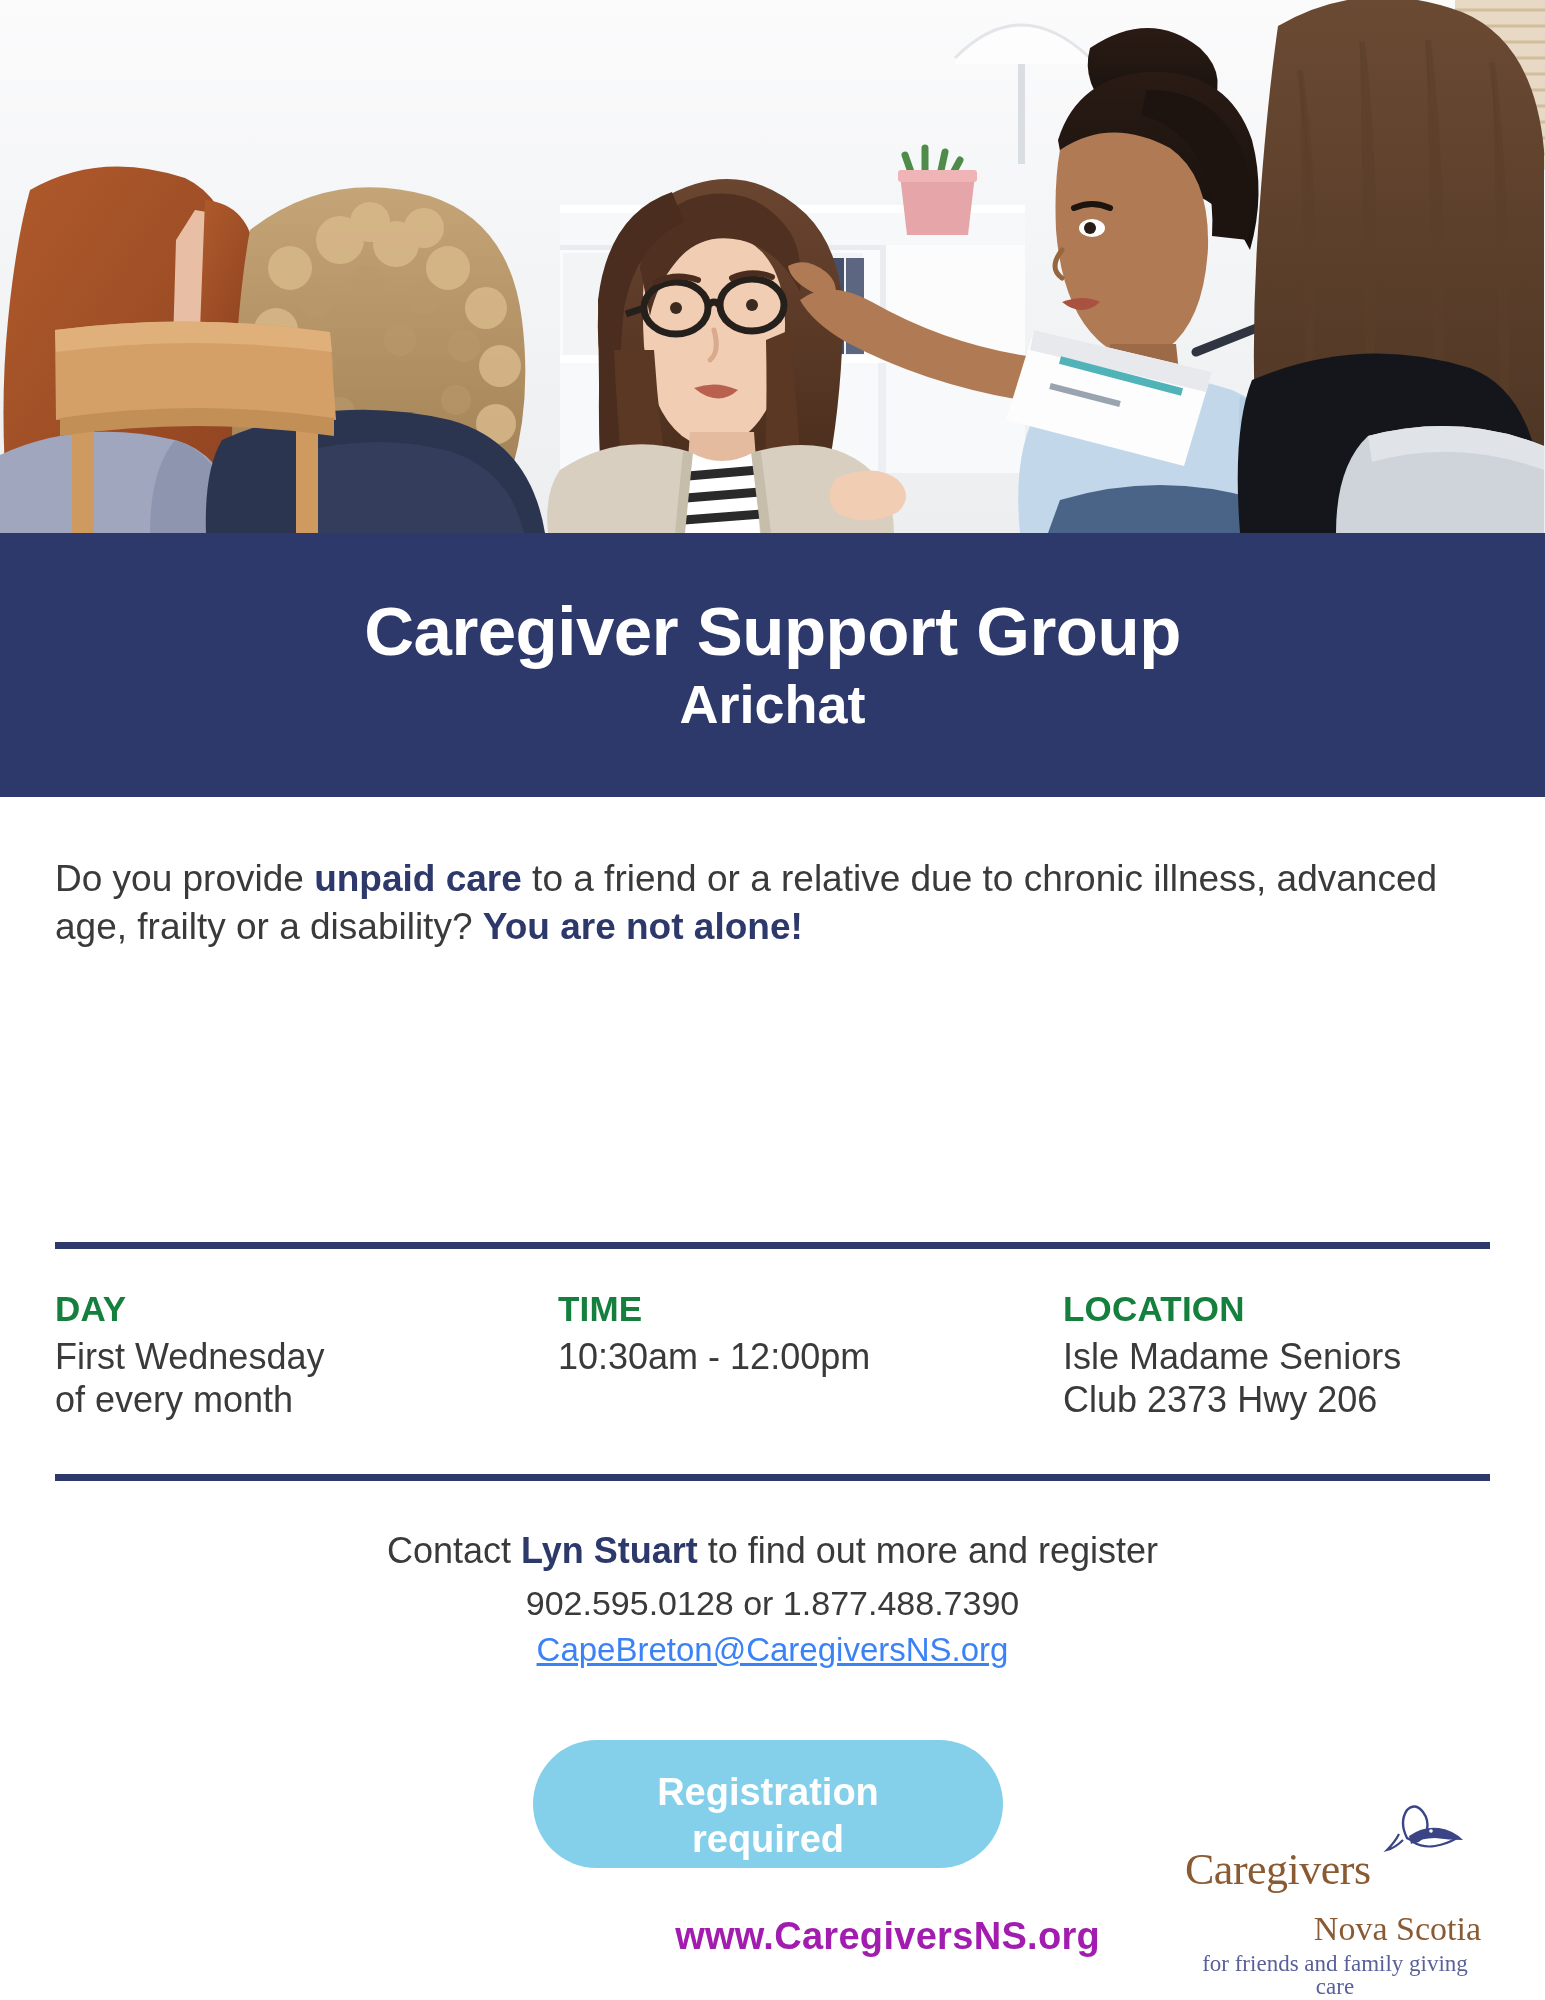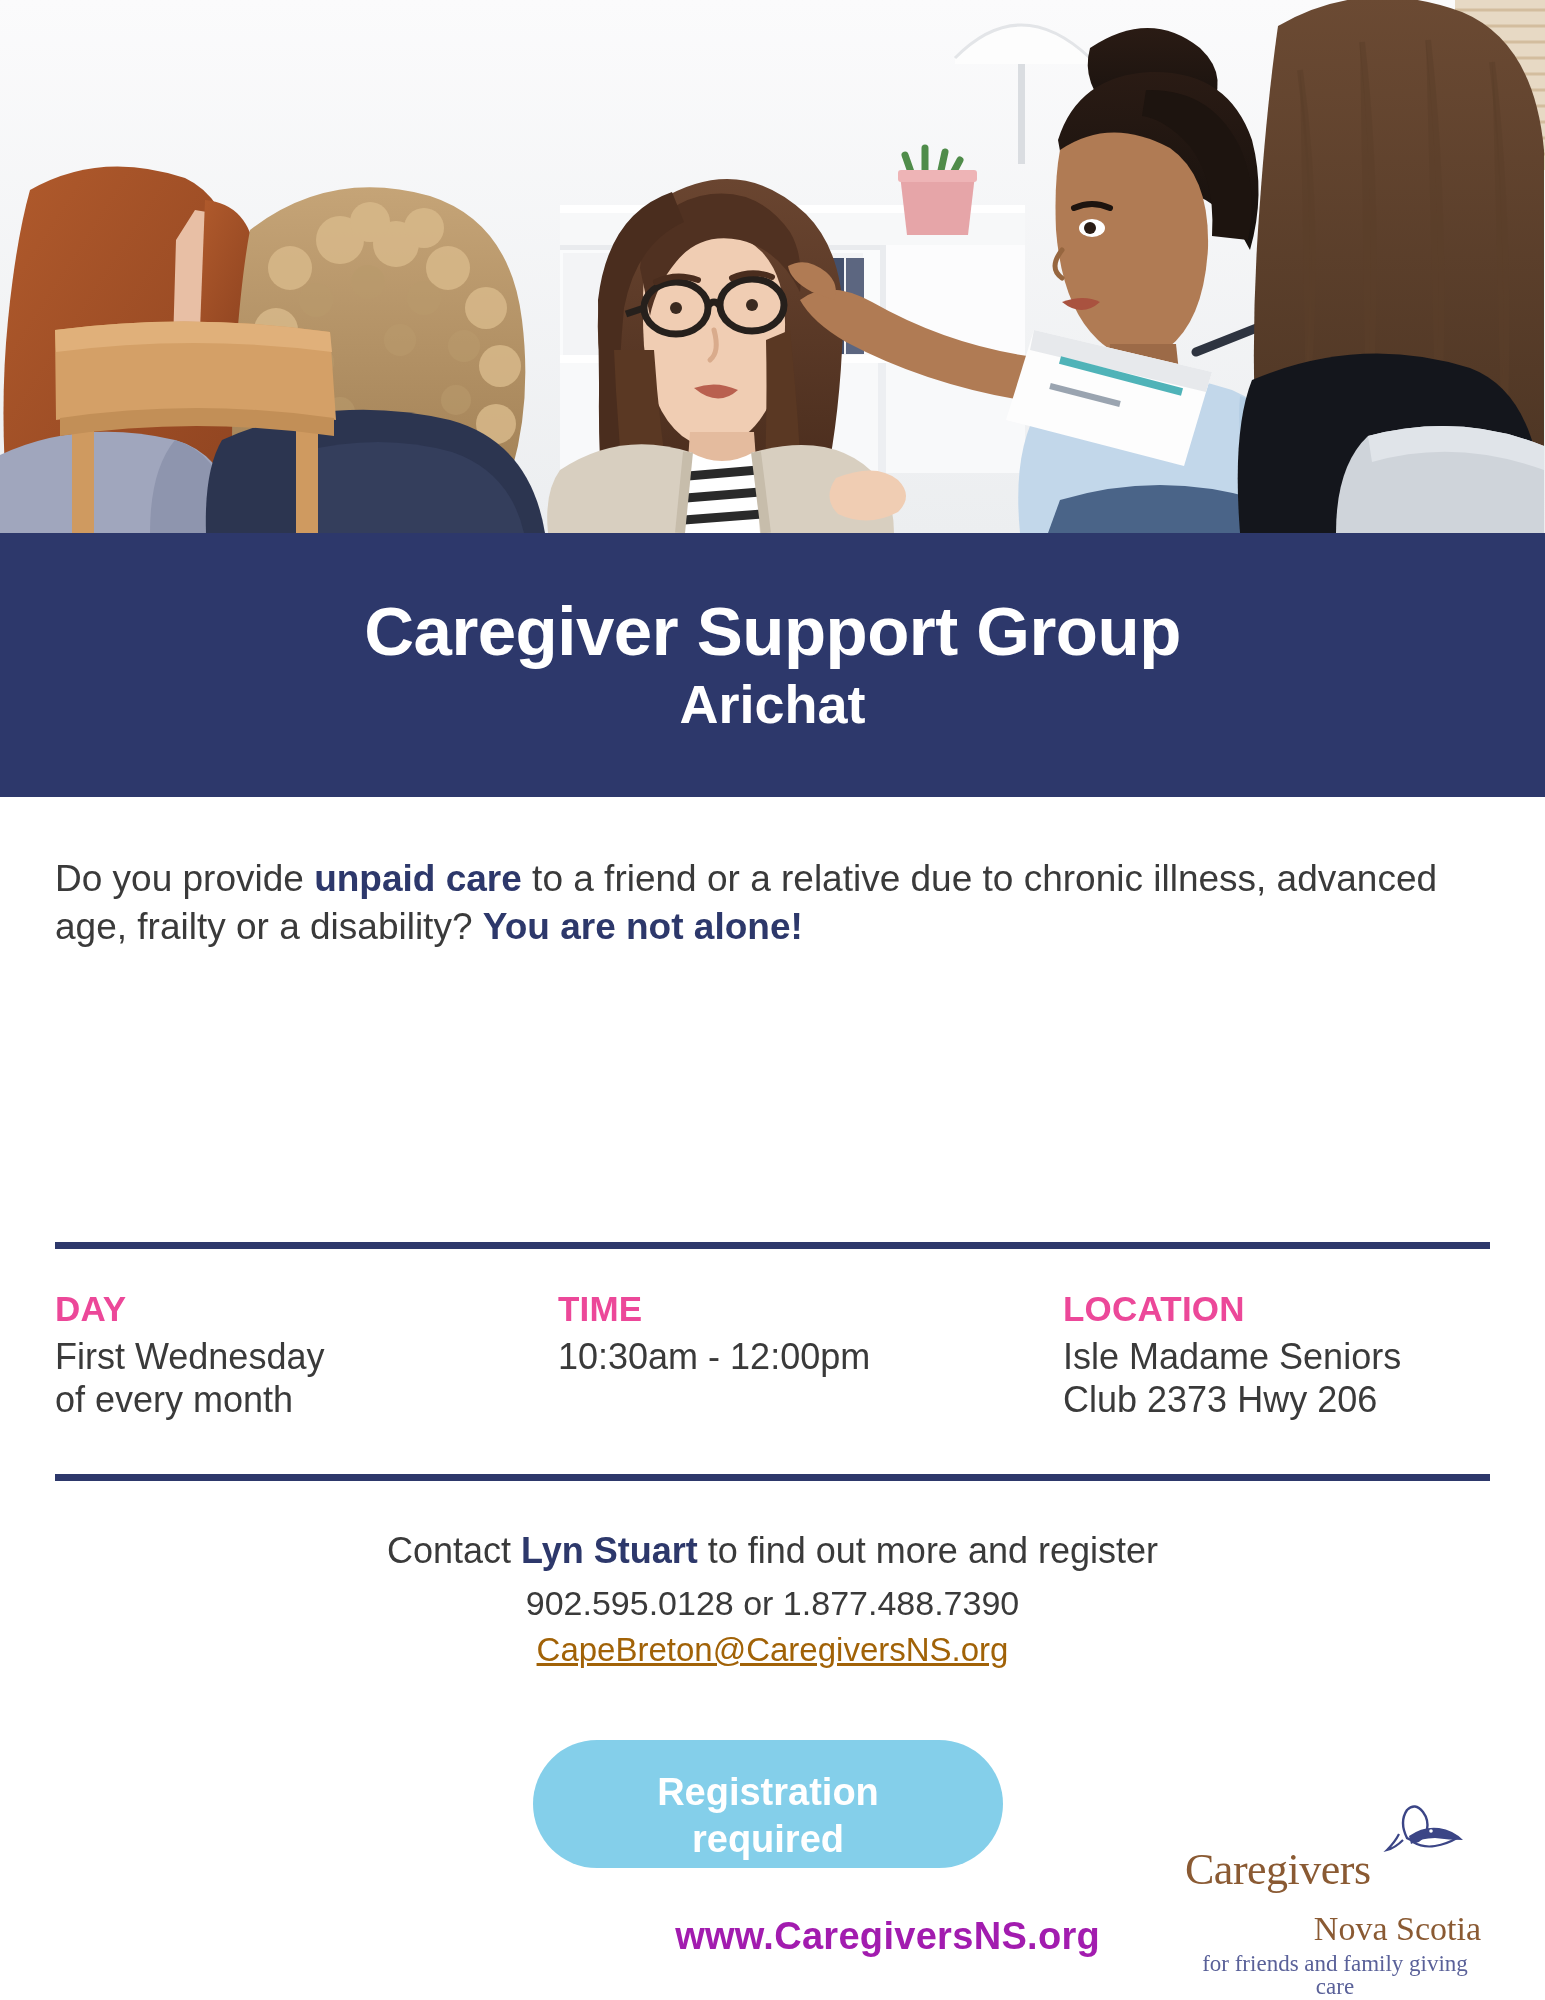--- a/index.html
+++ b/index.html
@@ -96,21 +96,21 @@
     height: 170px;
   }
   .detail-col {
     position: absolute;
     top: 0;
   }
   .detail-col.c0 { left: 0px; }
   .detail-col.c1 { left: 503px; }
   .detail-col.c2 { left: 1008px; }
   .detail-label {
-    color: #ec4899;
+    color: #15803d;
     font-size: 35px;
     font-weight: bold;
     letter-spacing: 0.2px;
     line-height: 1.1;
     margin: 0 0 6px 0;
   }
   .detail-value {
     color: #3a3a3a;
     font-size: 36px;
     font-weight: 300;
@@ -129,21 +129,21 @@
     color: #3a3a3a;
     font-weight: 300;
   }
   .contact-line1 { font-size: 36px; line-height: 1.25; margin: 0; }
   .contact-line2 { font-size: 34px; line-height: 1.3; margin: 8px 0 0 0; }
   .contact-email {
     font-size: 33px;
     line-height: 1.3;
     margin: 4px 0 0 0;
     text-decoration: underline;
-    color: #a16207;
+    color: #3b82f6;
     display: inline-block;
   }
 
   
   .reg-pill {
     position: absolute;
     top: 1740px;
     left: 533px;
     width: 470px;
     height: 128px;

